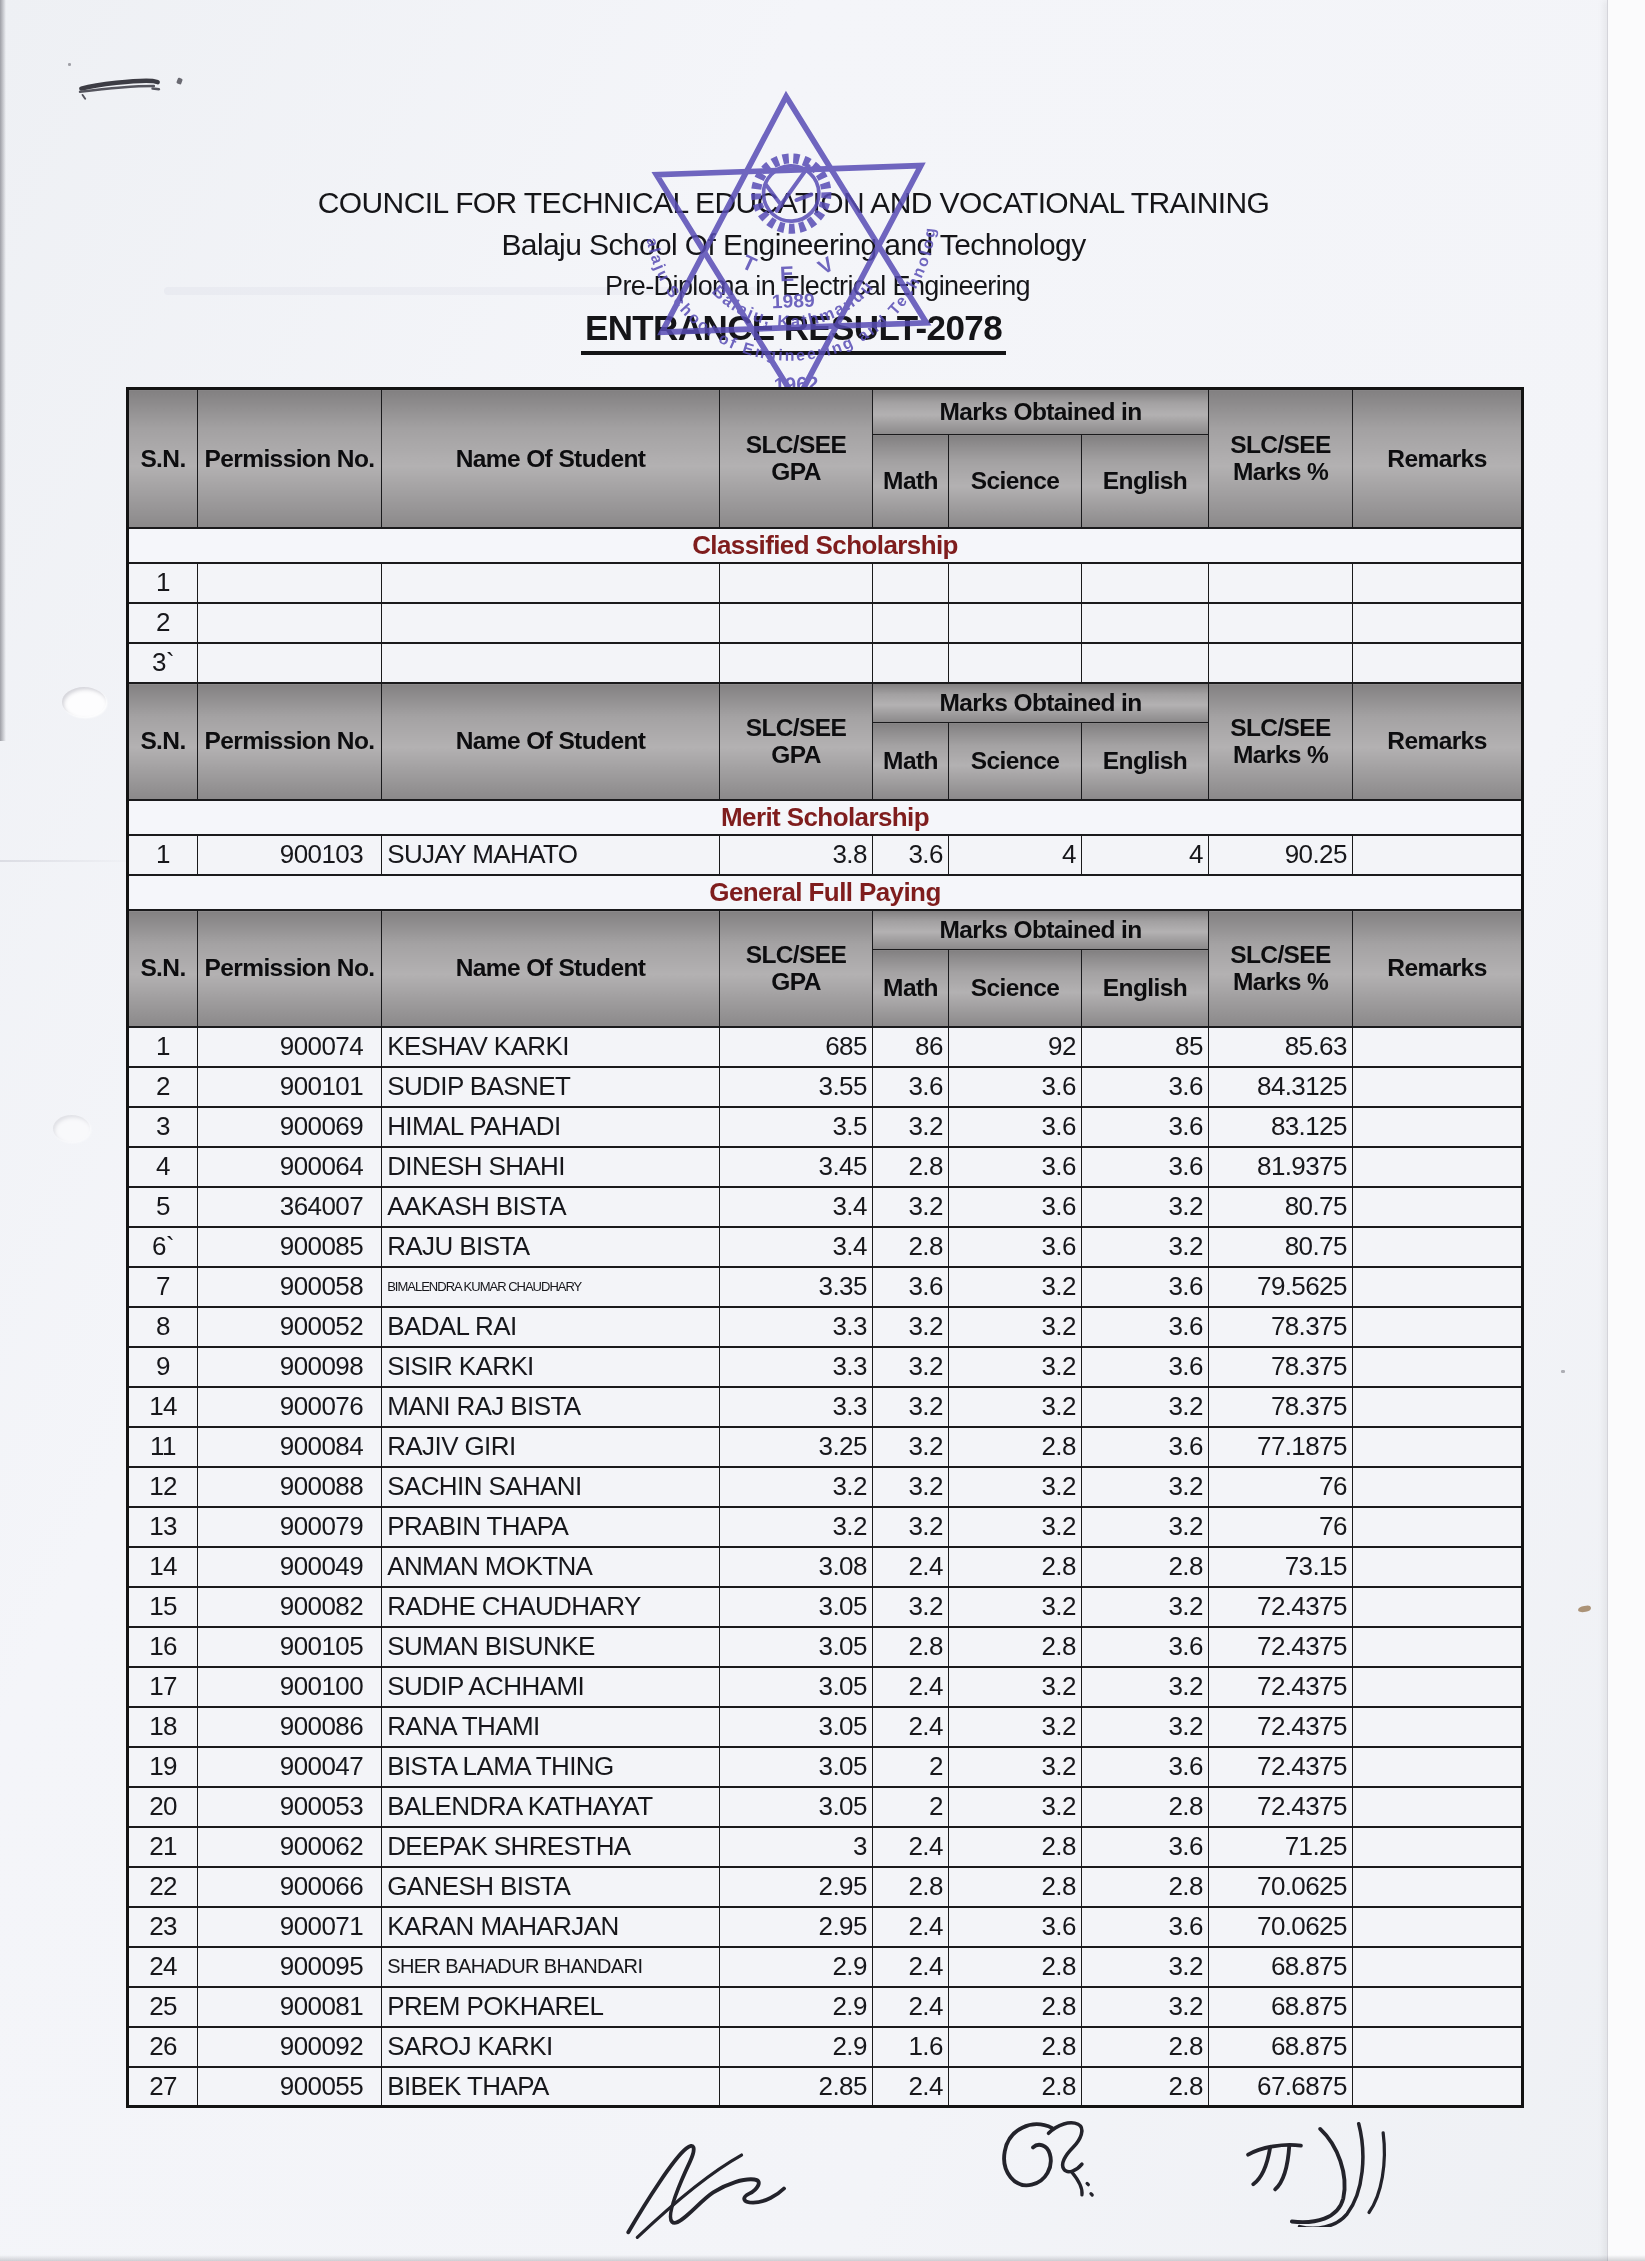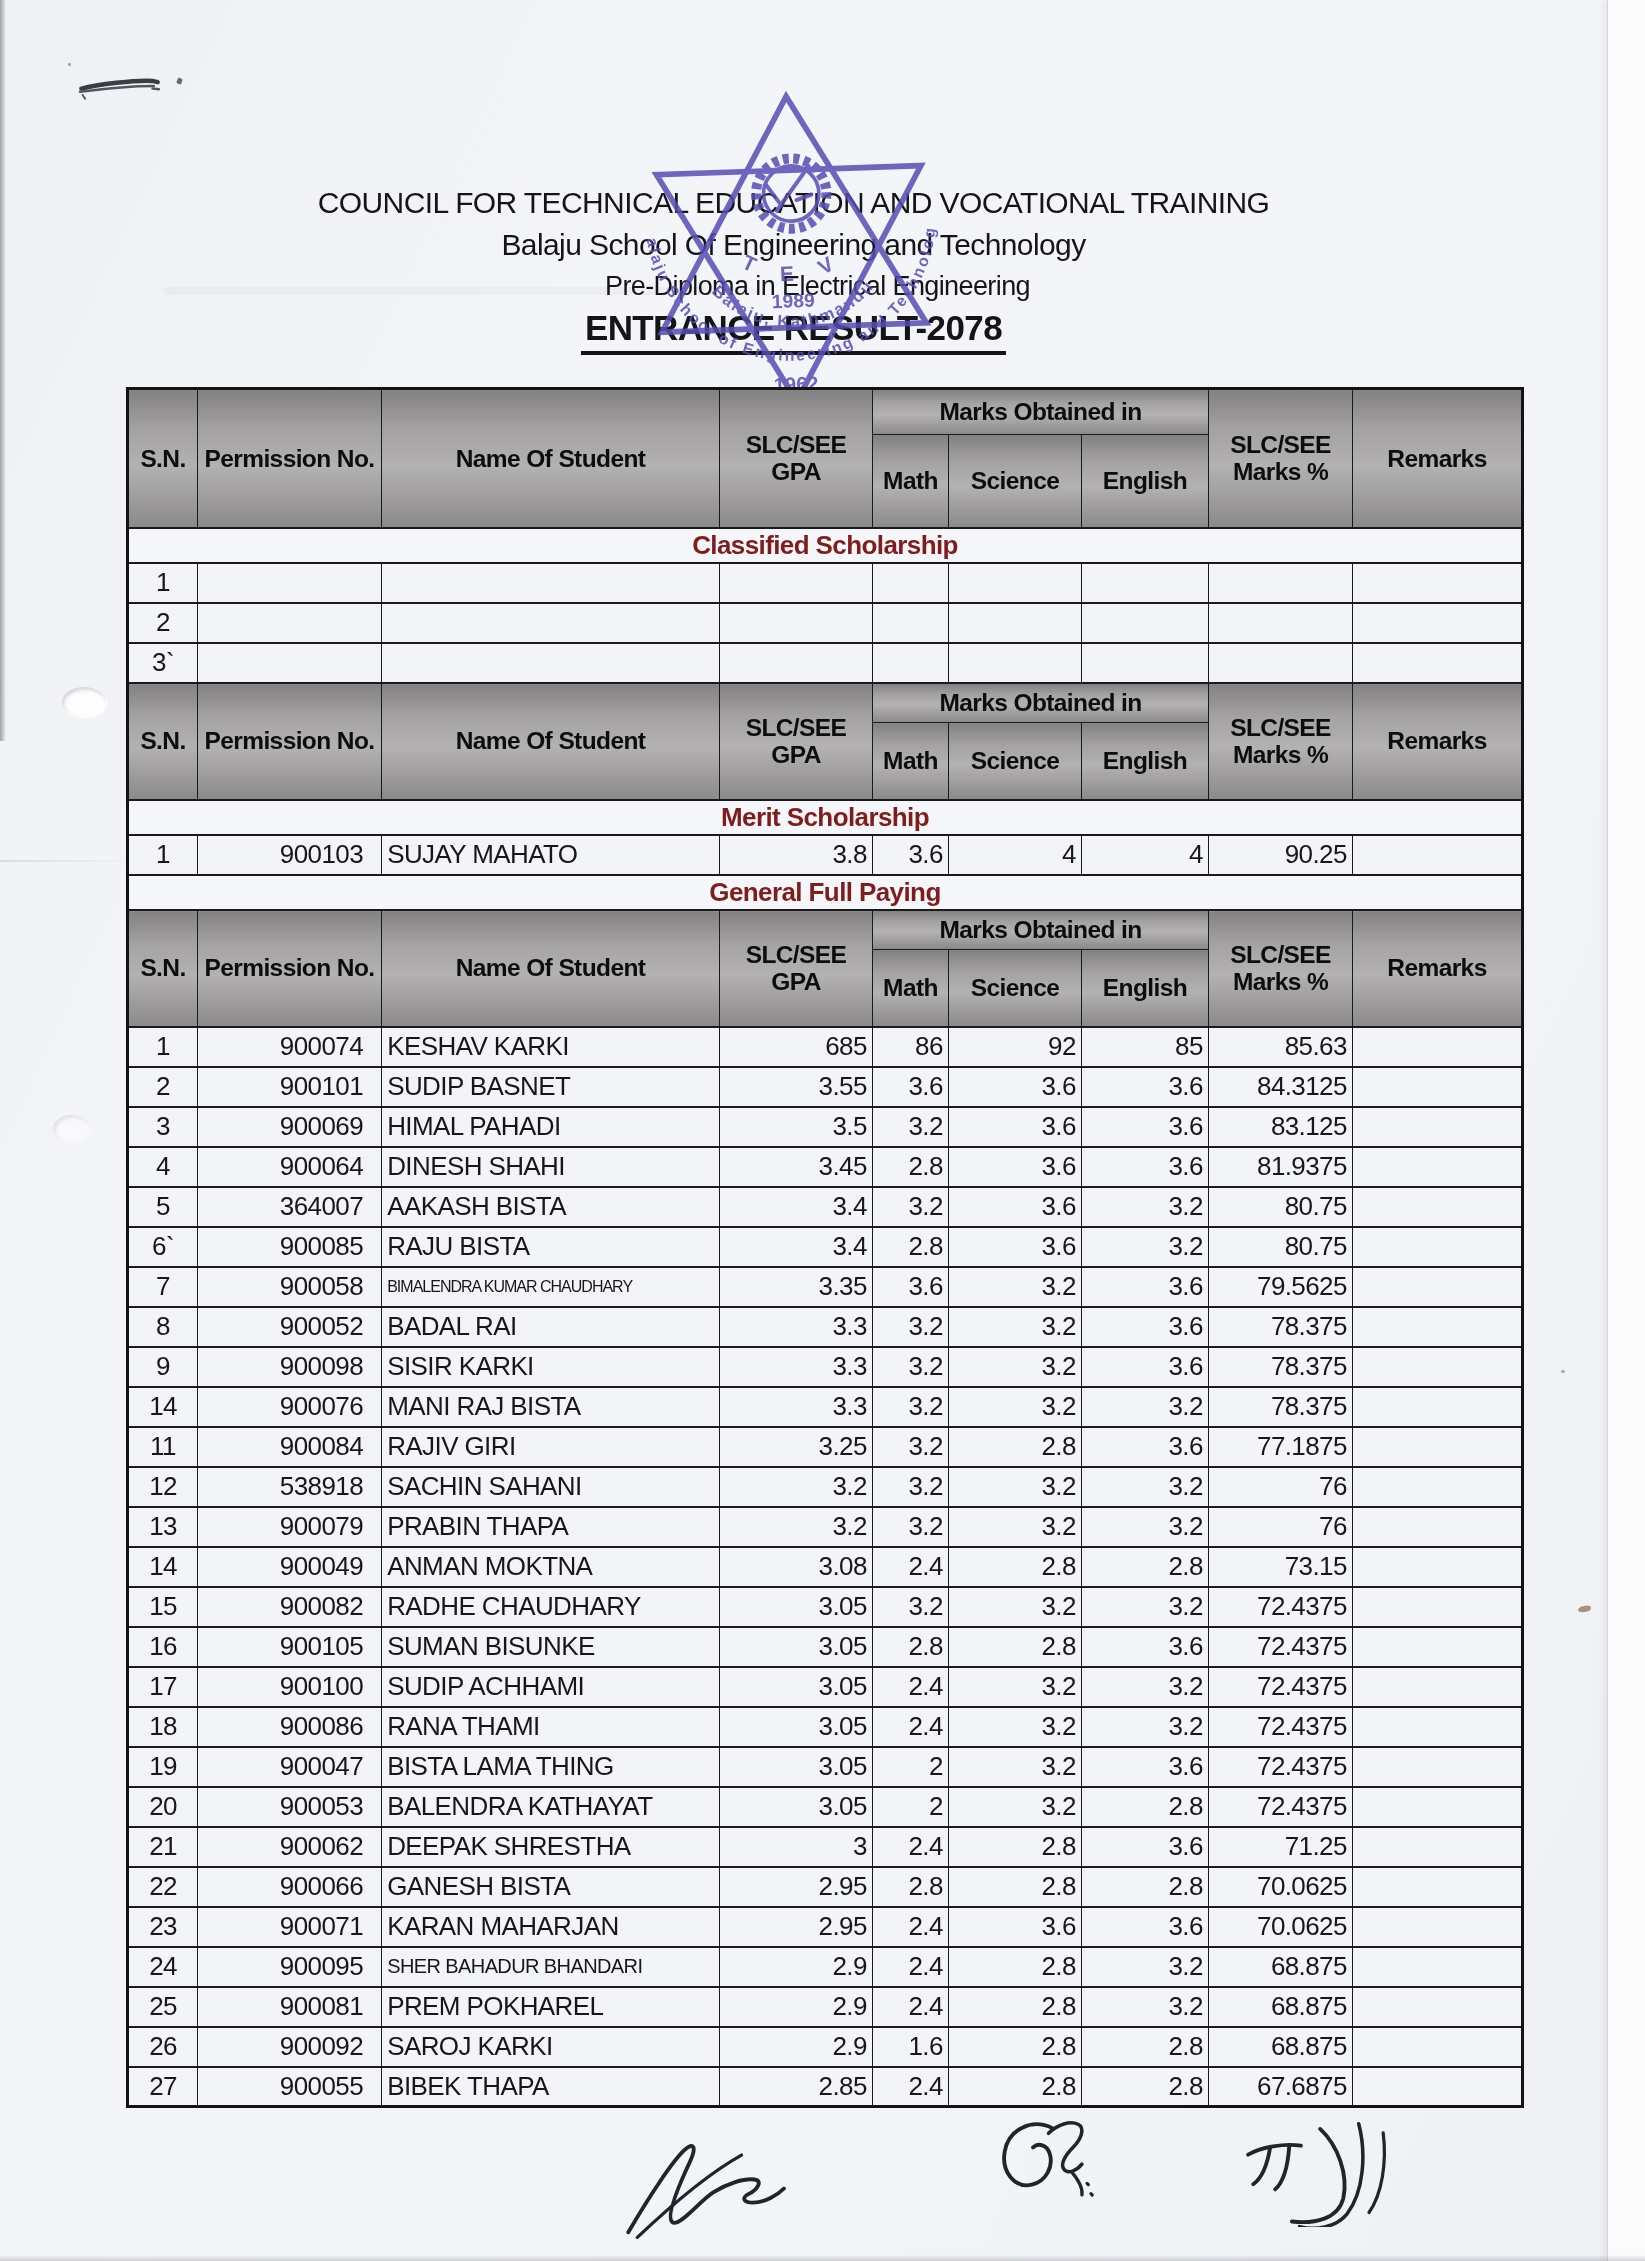--- a/index.html
+++ b/index.html
@@ -62,21 +62,21 @@
   tr.hr1.tall{height:46px;} tr.hr1.tall + tr.hr2{height:93px;}
   tr.band{height:35px;}
   tr.band td{background:#f5f6fa;text-align:center;font-weight:700;font-size:26px;
     letter-spacing:-0.6px;color:#7f1d1d;}
   tr.drow{height:40px;}
   tr.drow td{background:#f3f4f8;font-size:26px;letter-spacing:-0.6px;color:#17171b;vertical-align:middle;}
   td.c-sn{text-align:center;font-size:24.5px;}
   td.c-perm{text-align:right;padding-right:18px;}
   td.c-name{text-align:left;padding-left:5.2px;font-size:24px;}
   td.c-name.small{font-size:20px;}
-  td.c-name.tiny{font-size:16px;letter-spacing:-1px;}
+  td.c-name.tiny{font-size:13px;letter-spacing:-1px;}
   td.c-num{text-align:right;padding-right:5.2px;}
   td.c-rem{background:#f3f4f8;}
 
   
   .sig{position:absolute;}
   .sig svg path{fill:none;stroke:#23232b;stroke-linecap:round;stroke-linejoin:round;}
   .sig-1{left:609px;top:2137px;width:193px;height:103px;}
   .sig-2{left:970px;top:2114px;width:148px;height:90px;}
   .sig-3{left:1225px;top:2117px;width:180px;height:110px;}
 
@@ -368,21 +368,21 @@
           <td class="c-name">RAJIV GIRI</td>
           <td class="c-num">3.25</td>
           <td class="c-num">3.2</td>
           <td class="c-num">2.8</td>
           <td class="c-num">3.6</td>
           <td class="c-num">77.1875</td>
           <td class="c-rem"></td>
         </tr>
         <tr class="drow general">
           <td class="c-sn">12</td>
-          <td class="c-perm">538918</td>
+          <td class="c-perm">900088</td>
           <td class="c-name">SACHIN SAHANI</td>
           <td class="c-num">3.2</td>
           <td class="c-num">3.2</td>
           <td class="c-num">3.2</td>
           <td class="c-num">3.2</td>
           <td class="c-num">76</td>
           <td class="c-rem"></td>
         </tr>
         <tr class="drow general">
           <td class="c-sn">13</td>

